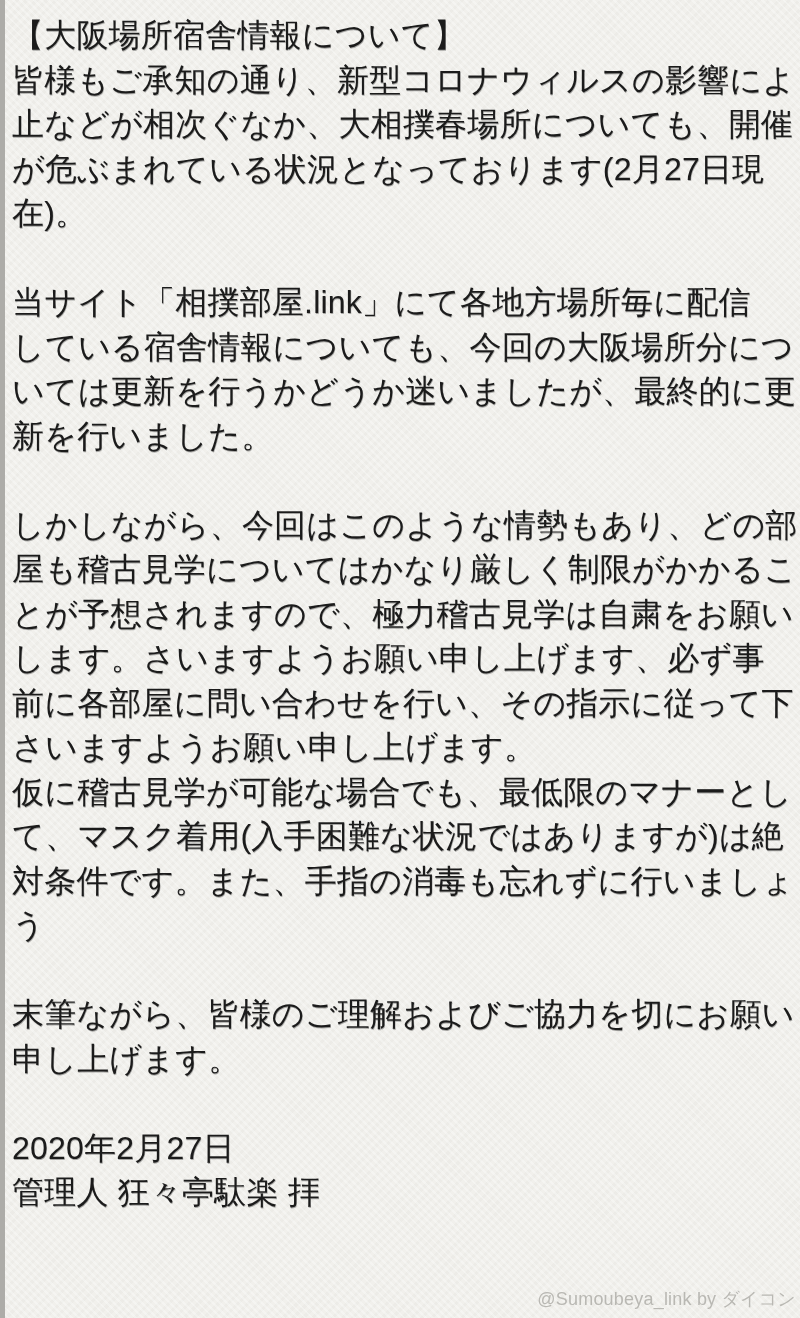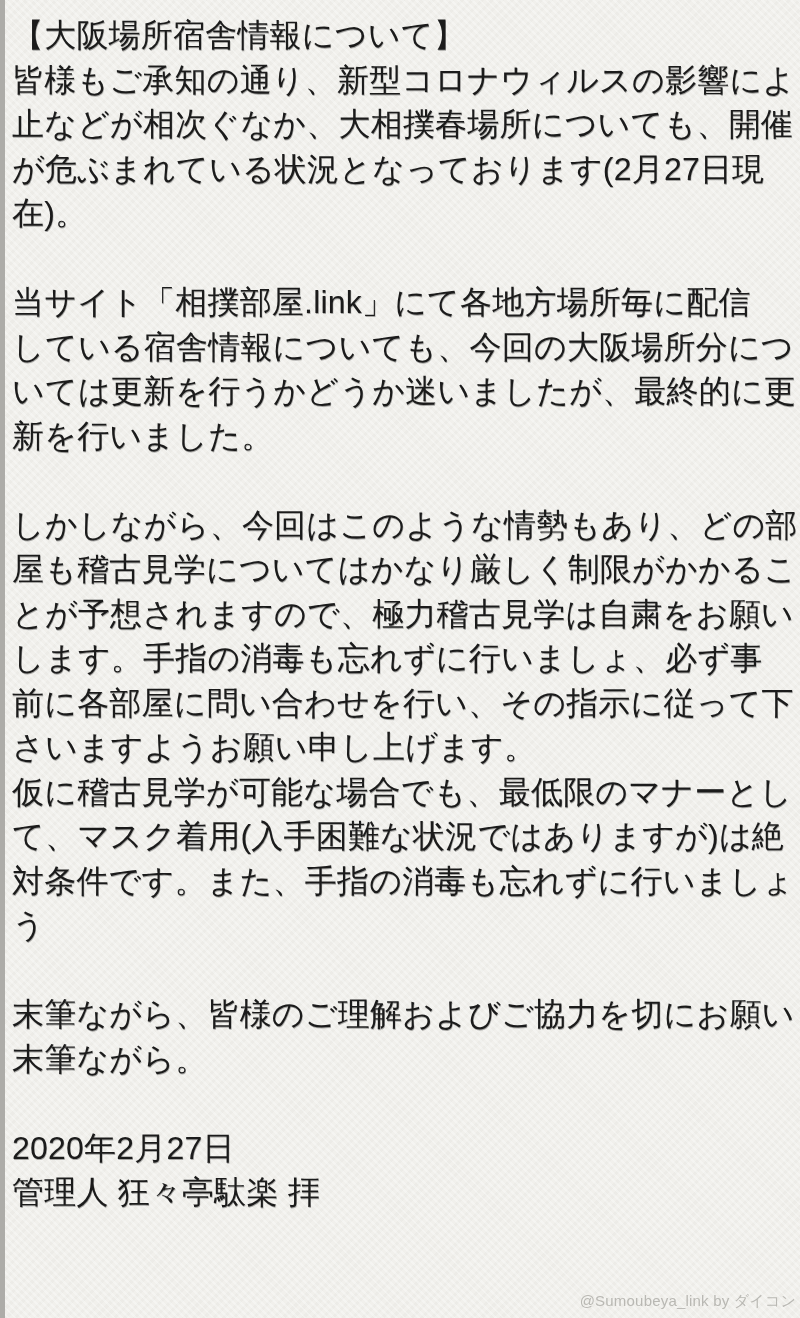--- a/index.html
+++ b/index.html
@@ -40,21 +40,21 @@
     text-shadow: 0.5px 0.5px 0 rgba(27,27,27,0.35);
   }
   .line {
     white-space: nowrap;
     height: 44.5px;
   }
   .watermark {
     position: absolute;
     right: 4px;
     bottom: 7px;
-    font-size: 15px;
+    font-size: 18px;
     font-weight: 400;
     letter-spacing: 0.2px;
     color: #b9b8b3;
   }
 </style>
 </head>
 <body>
 
 <div class="left-edge"></div>
 
@@ -66,28 +66,28 @@
     <div class="line">在)。</div>
     <div class="line">&nbsp;</div>
     <div class="line">当サイト「相撲部屋.link」にて各地方場所毎に配信</div>
     <div class="line">している宿舎情報についても、今回の大阪場所分につ</div>
     <div class="line">いては更新を行うかどうか迷いましたが、最終的に更</div>
     <div class="line">新を行いました。</div>
     <div class="line">&nbsp;</div>
     <div class="line">しかしながら、今回はこのような情勢もあり、どの部</div>
     <div class="line">屋も稽古見学についてはかなり厳しく制限がかかるこ</div>
     <div class="line">とが予想されますので、極力稽古見学は自粛をお願い</div>
-    <div class="line">します。手指の消毒も忘れずに行いましょ、必ず事</div>
+    <div class="line">します。さいますようお願い申し上げます、必ず事</div>
     <div class="line">前に各部屋に問い合わせを行い、その指示に従って下</div>
     <div class="line">さいますようお願い申し上げます。</div>
     <div class="line">仮に稽古見学が可能な場合でも、最低限のマナーとし</div>
     <div class="line">て、マスク着用(入手困難な状況ではありますが)は絶</div>
     <div class="line">対条件です。また、手指の消毒も忘れずに行いましょ</div>
     <div class="line">う</div>
     <div class="line">&nbsp;</div>
     <div class="line">末筆ながら、皆様のご理解およびご協力を切にお願い</div>
-    <div class="line">末筆ながら。</div>
+    <div class="line">申し上げます。</div>
     <div class="line">&nbsp;</div>
     <div class="line">2020年2月27日</div>
     <div class="line">管理人 狂々亭駄楽 拝</div>
   </div>
 
 <div class="watermark">@Sumoubeya_link by ダイコン</div>
 
 </body></html>

